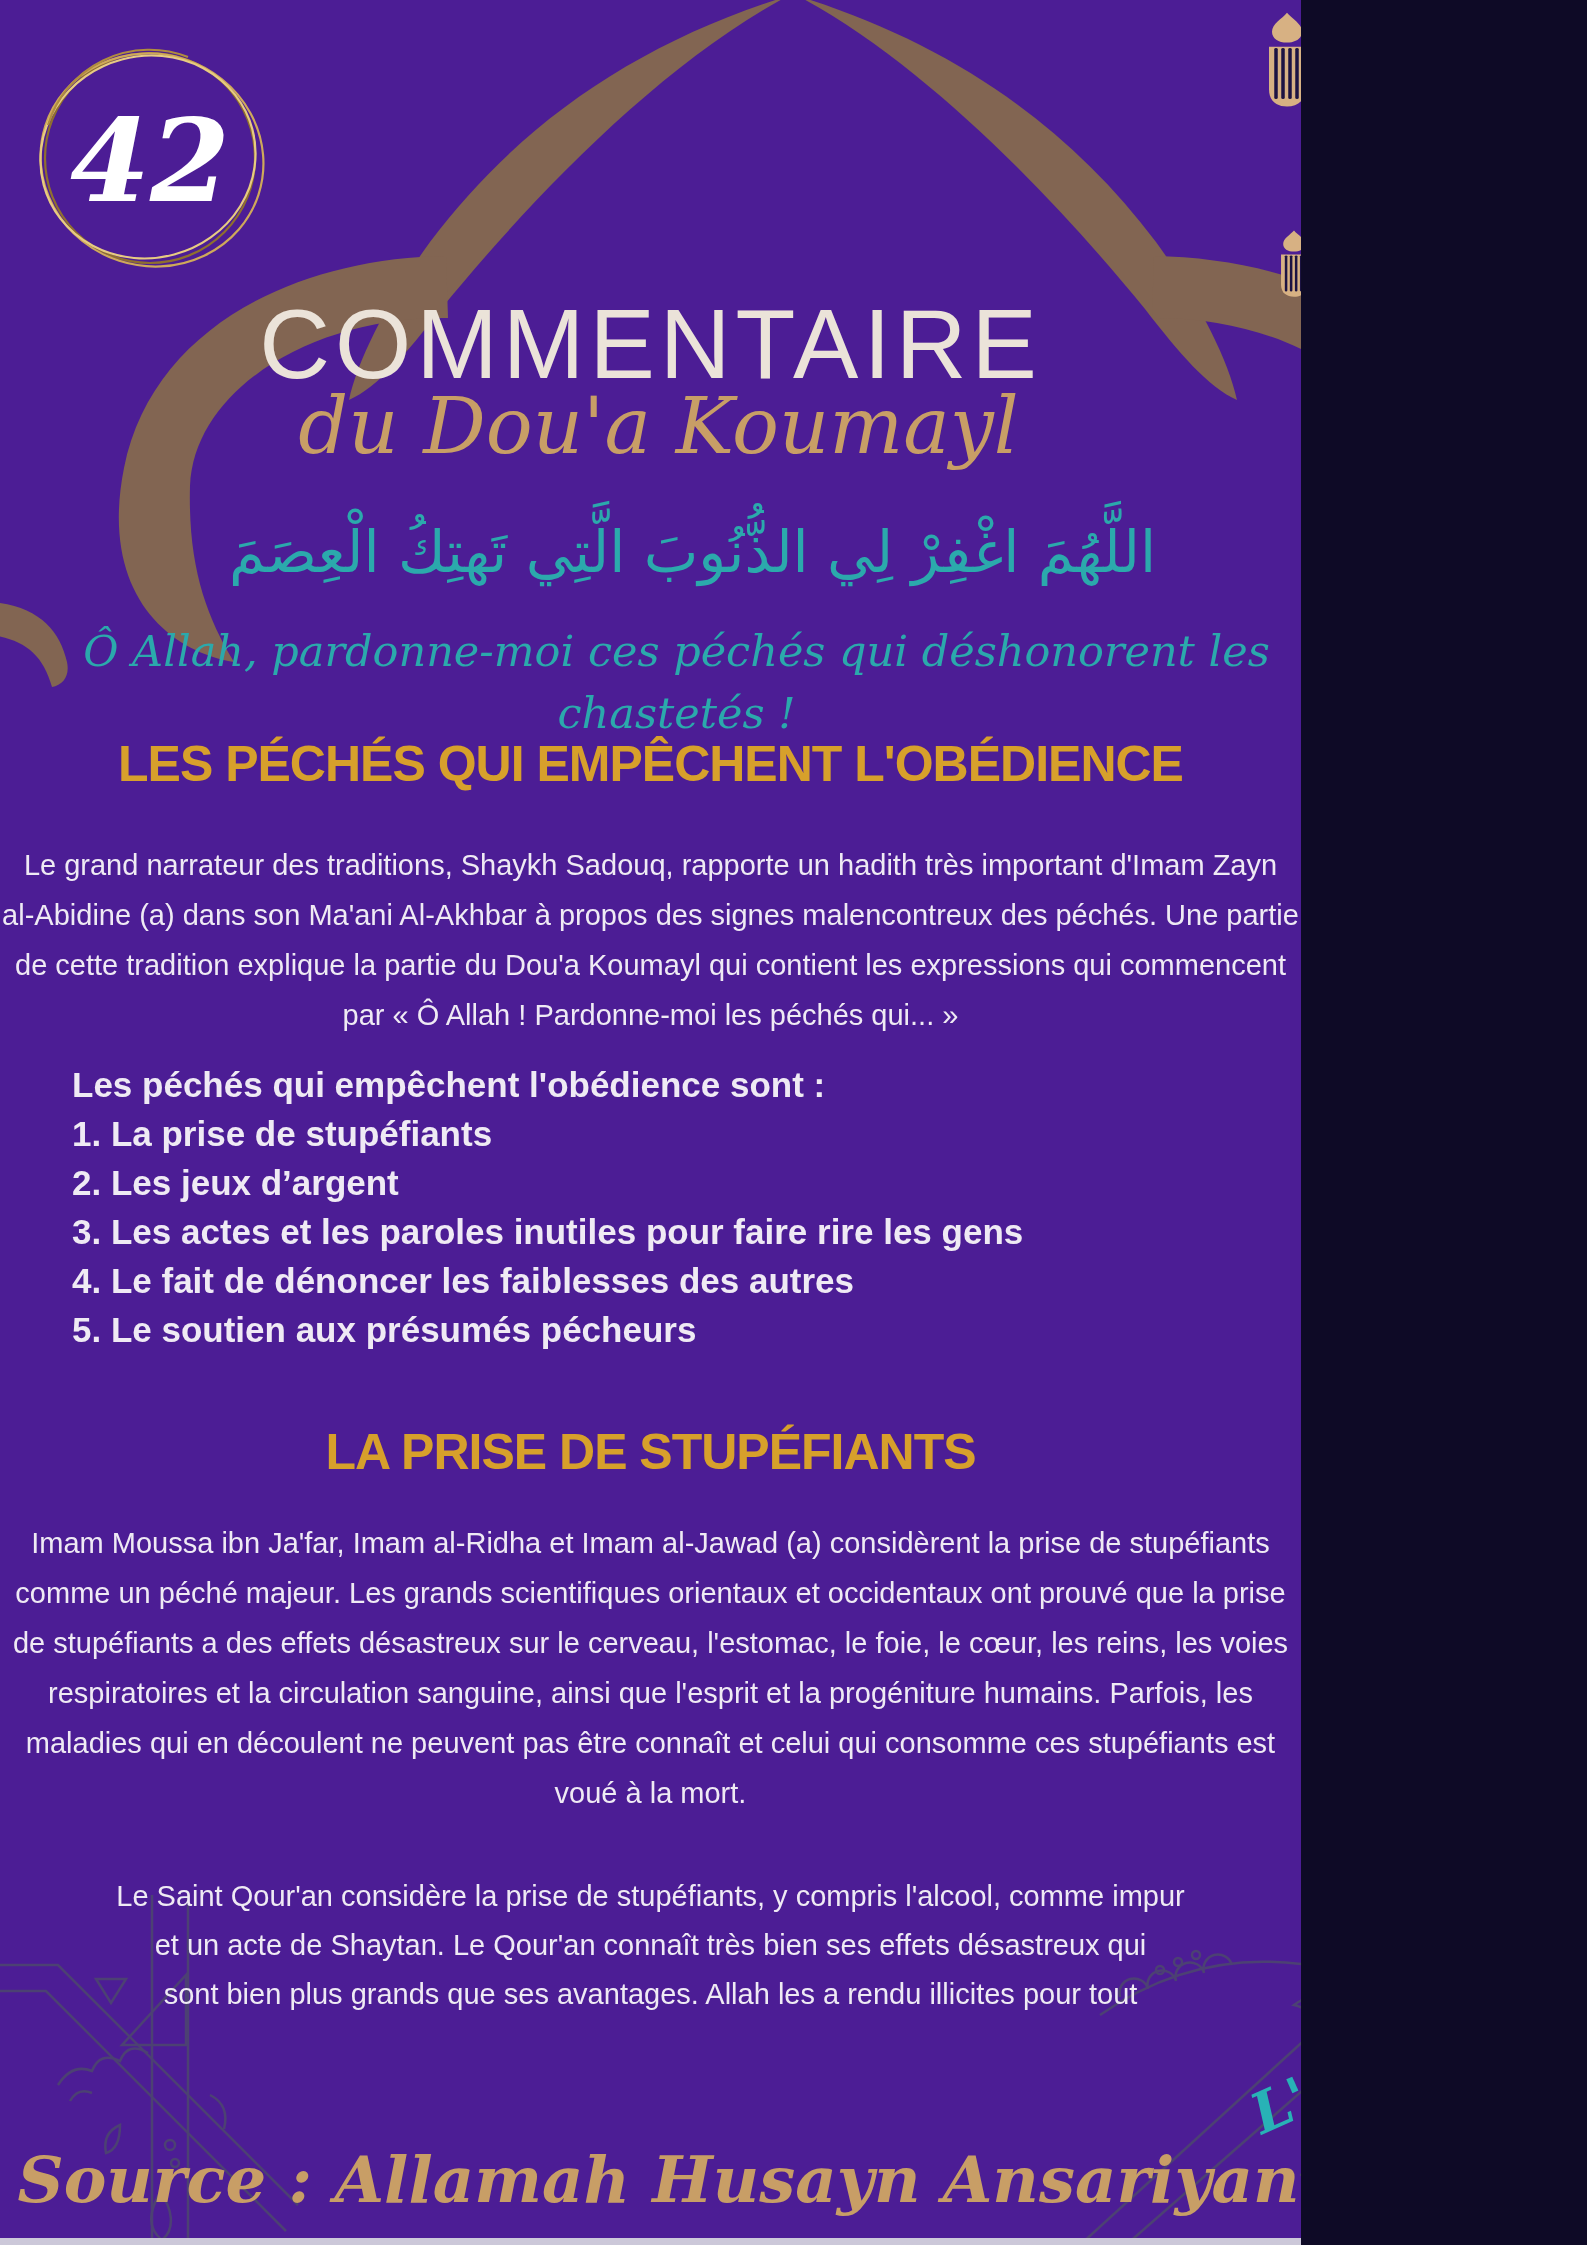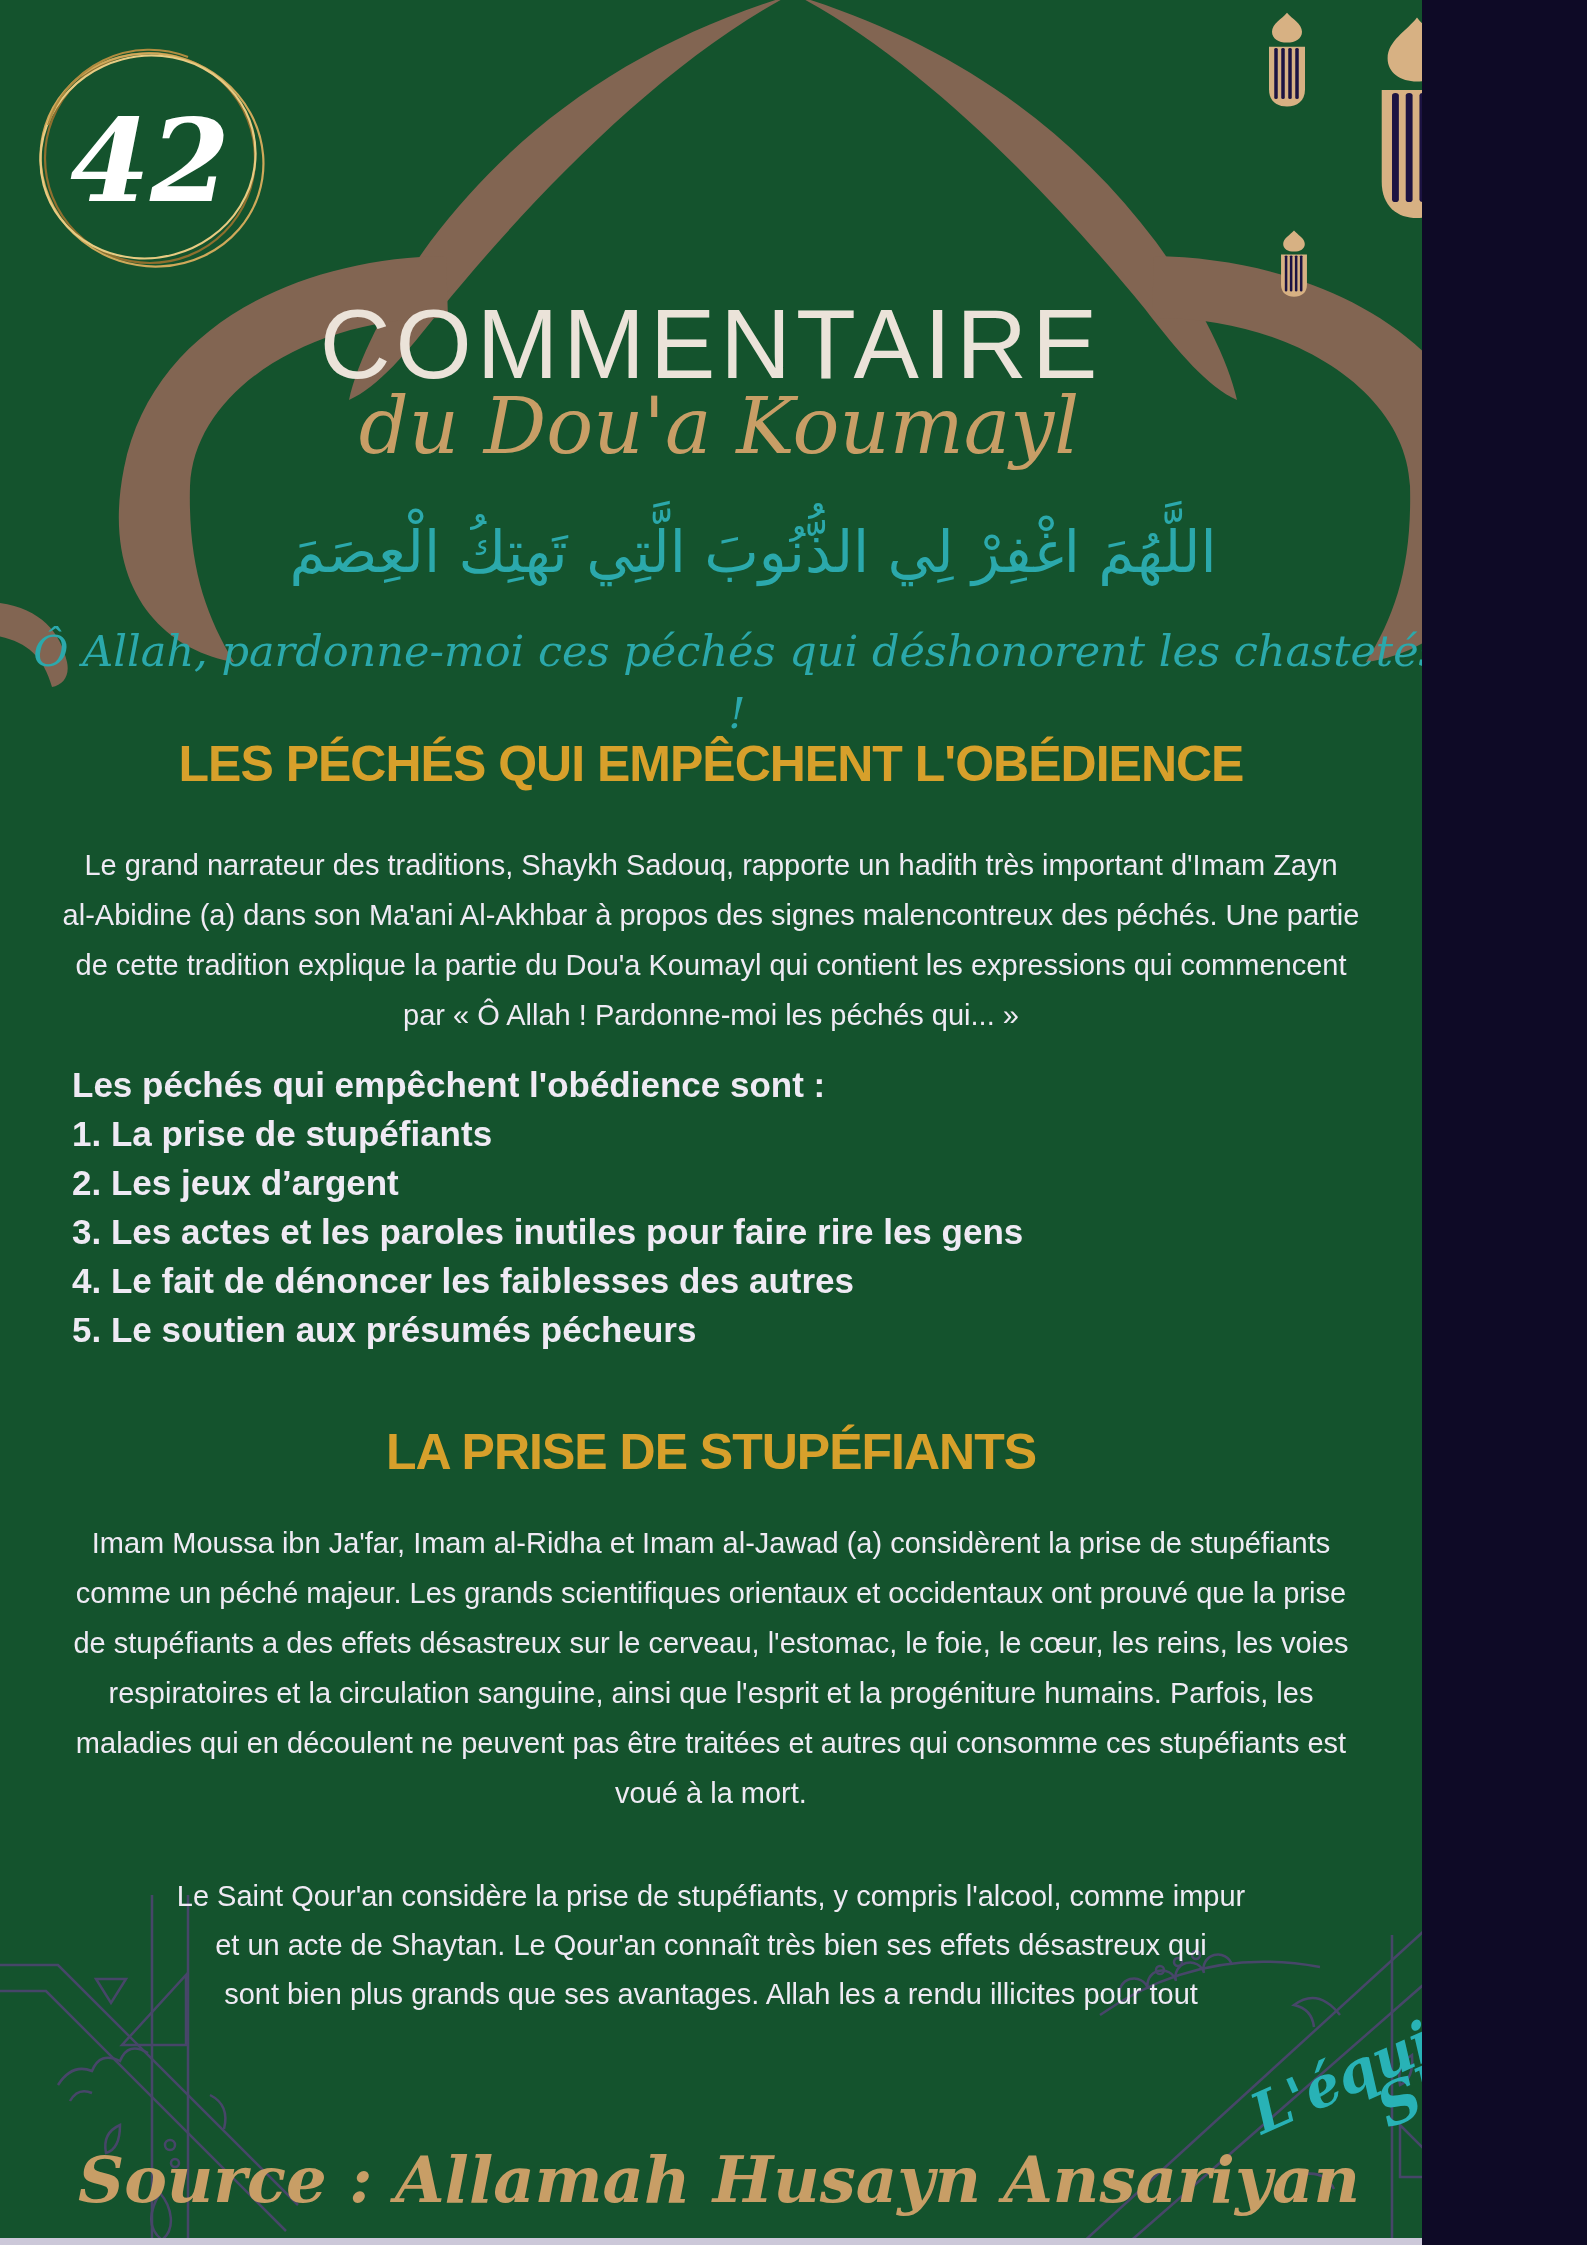--- a/index.html
+++ b/index.html
@@ -1,18 +1,18 @@
 <!DOCTYPE html>
 <html><head>
 <meta charset="utf-8">
 <style>
   html,body{margin:0;padding:0;background:#0e0a26;}
   #poster{
-    position:relative;width:1422px;height:2245px;overflow:hidden;
-    background:#14532d;
+    position:relative;width:1301px;height:2245px;overflow:hidden;
+    background:#4c1d95;
     font-family:"Liberation Sans", sans-serif;
   }
   svg{display:block;}
   .abs{position:absolute;}
   .centered{left:0;right:0;text-align:center;}
 
   
   .badge-number{
     left:55px;top:96px;width:190px;text-align:center;
     font-family:"DejaVu Serif", serif;font-style:italic;font-weight:bold;
@@ -169,21 +169,21 @@
         <div>5. Le soutien aux présumés pécheurs</div>
       </div>
   </div>
 
   <div class="abs centered gold-heading h2">LA PRISE DE STUPÉFIANTS</div>
   <div class="abs centered body-lines p2">
       <div>Imam Moussa ibn Ja'far, Imam al-Ridha et Imam al-Jawad (a) considèrent la prise de stupéfiants</div>
       <div>comme un péché majeur. Les grands scientifiques orientaux et occidentaux ont prouvé que la prise</div>
       <div>de stupéfiants a des effets désastreux sur le cerveau, l'estomac, le foie, le cœur, les reins, les voies</div>
       <div>respiratoires et la circulation sanguine, ainsi que l'esprit et la progéniture humains. Parfois, les</div>
-      <div>maladies qui en découlent ne peuvent pas être traitées et autres qui consomme ces stupéfiants est</div>
+      <div>maladies qui en découlent ne peuvent pas être connaît et celui qui consomme ces stupéfiants est</div>
       <div>voué à la mort.</div>
     </div>
   <div class="abs centered body-lines p3">
       <div>Le Saint Qour'an considère la prise de stupéfiants, y compris l'alcool, comme impur</div>
       <div>et un acte de Shaytan. Le Qour'an connaît très bien ses effets désastreux qui</div>
       <div>sont bien plus grands que ses avantages. Allah les a rendu illicites pour tout</div>
     </div>
 
   <div class="abs centered source">Source : Allamah Husayn Ansariyan</div>
 

